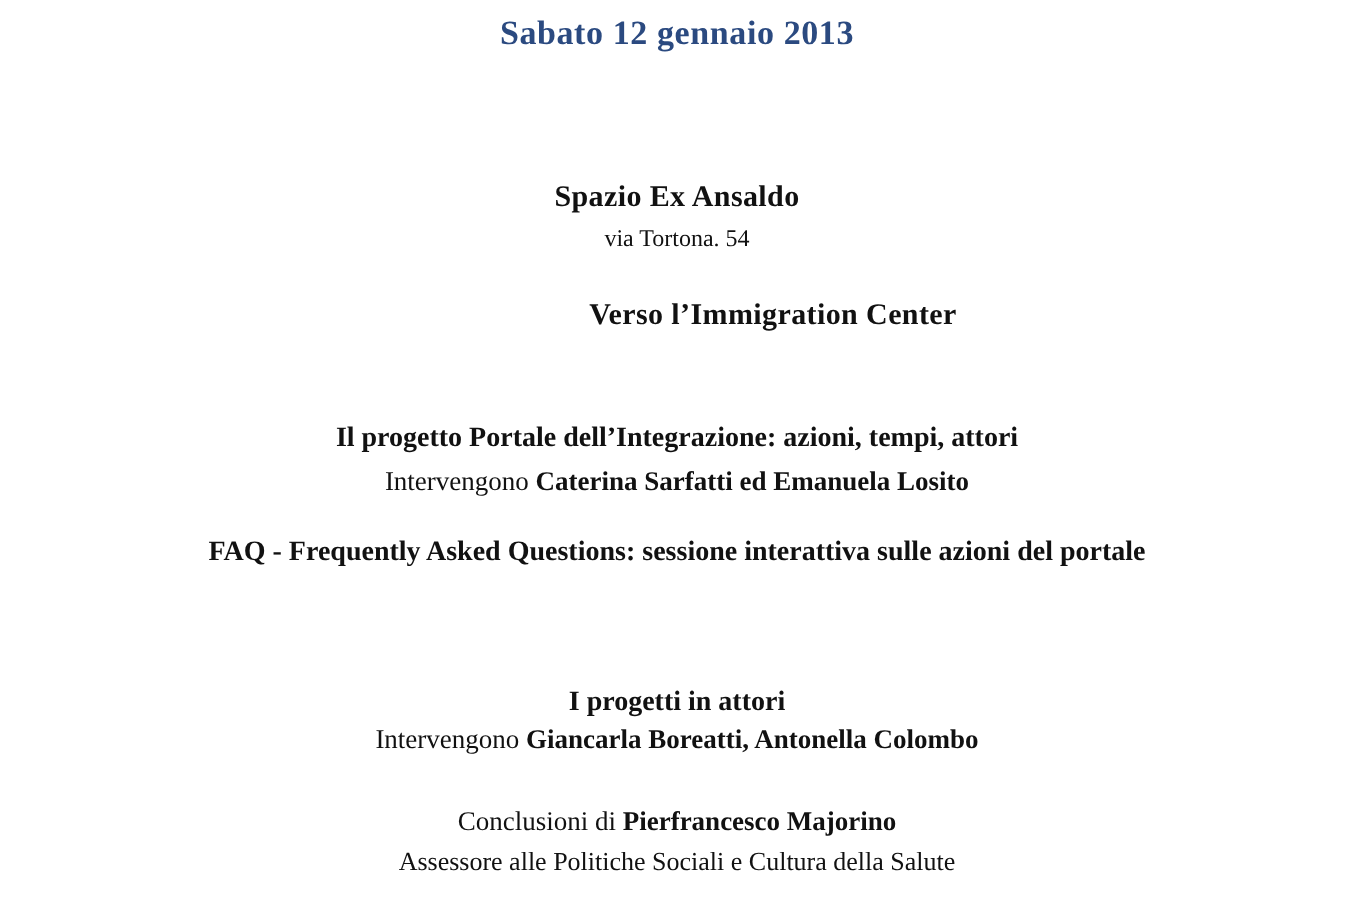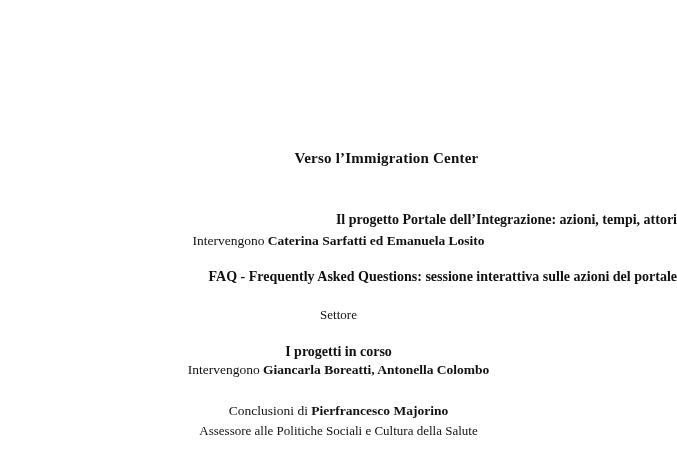--- a/index.html
+++ b/index.html
@@ -61,44 +61,46 @@
     .section-title {
       font-size: 14px;
       font-weight: bold;
     }
     .section-sub {
       font-size: 13.5px;
     }
     .section-sub b {
       font-weight: bold;
     }
-    .s1-title { top: 213px; text-align: right; }
+    .s1-title { top: 213px; }
     .s1-sub { top: 234px; }
-    .s2-title { top: 270px; text-align: right; }
+    .s2-title { top: 270px; }
     .s2-sub { top: 290px; font-size: 13px; }
     .s2-sub2 { top: 308px; font-size: 13px; }
     .s3-title { top: 345px; }
     .s3-sub { top: 363px; font-family: Liberation Serif, serif; }
     .s4-title { top: 404px; font-size: 13.5px; }
     .s4-sub { top: 424px; font-size: 13px; }
   </style>
 </head>
 <body>
 
 <div class="page">
 
+  <div class="line date-heading" style="color: rgb(43, 74, 128);">Sabato 12 gennaio 2013</div>
 
+  <div class="line venue">Spazio Ex Ansaldo</div>
+  <div class="line address">via Tortona. 54</div>
 
   <div class="line event-title">Verso l’Immigration Center</div>
 
   <div class="line section-title s1-title">Il progetto Portale dell’Integrazione: azioni, tempi, attori</div>
   <div class="line section-sub s1-sub"><span>Intervengono </span><b>Caterina Sarfatti ed Emanuela Losito</b></div>
 
   <div class="line section-title s2-title">FAQ - Frequently Asked Questions: sessione interattiva sulle azioni del portale</div>
-  <div class="line section-sub s2-sub2">Settore</div>
 
-  <div class="line section-title s3-title">I progetti in corso</div>
+  <div class="line section-title s3-title">I progetti in attori</div>
   <div class="line section-sub s3-sub"><span>Intervengono </span><b>Giancarla Boreatti, Antonella Colombo</b></div>
 
   <div class="line section-sub s4-title"><span>Conclusioni di </span><b>Pierfrancesco Majorino</b></div>
   <div class="line section-sub s4-sub">Assessore alle Politiche Sociali e Cultura della Salute</div>
 
 </div>
 
 </body></html>

